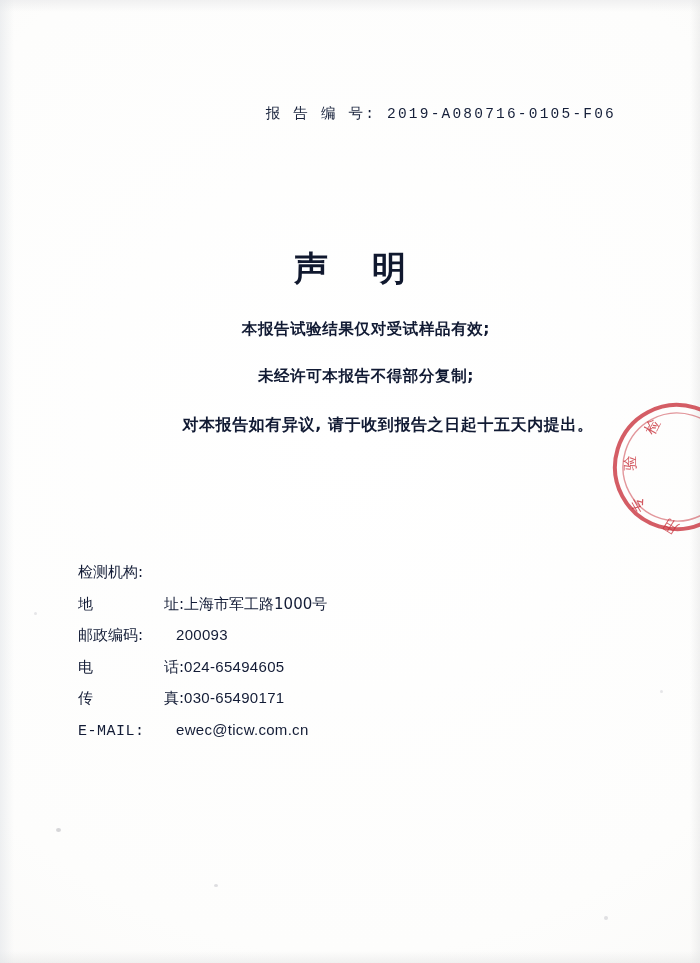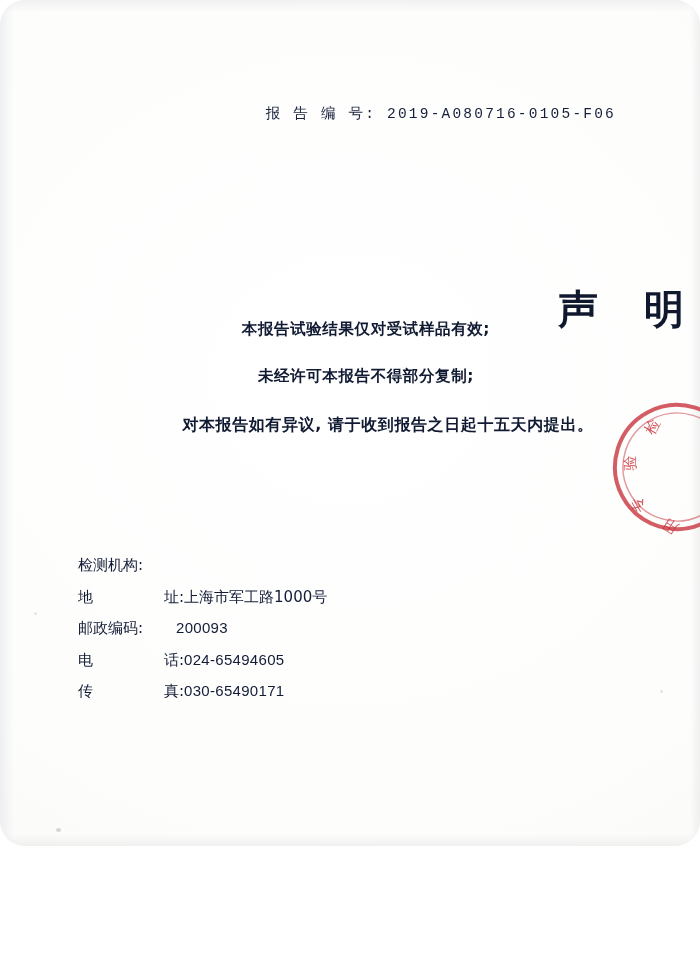--- a/index.html
+++ b/index.html
@@ -12,25 +12,24 @@
     background: #ffffff;
     font-family: "Liberation Serif", serif;
     color: #1a1a2e;
     overflow: hidden;
   }
 
   
   .page {
     position: relative;
     width: 700px;
-    height: 846px;
+    height: 963px;
     background:
       radial-gradient(ellipse 120% 90% at 50% 45%, #ffffff 0%, #fdfdfc 60%, #f7f6f4 100%);
     overflow: hidden;
-    border-radius: 25px;
   }
   .page::before {
     
     content: "";
     position: absolute;
     inset: 0;
     background:
       linear-gradient(90deg, rgba(225,228,232,0.55) 0px, rgba(255,255,255,0) 14px),
       linear-gradient(270deg, rgba(228,228,228,0.5) 0px, rgba(255,255,255,0) 10px),
       linear-gradient(180deg, rgba(230,230,232,0.55) 0px, rgba(255,255,255,0) 12px),
@@ -49,28 +48,27 @@
     color: #16203a;
     white-space: nowrap;
   }
 
   
   .title {
     position: absolute;
     top: 246px;
     left: 0;
     width: 100%;
-    text-align: right;
+    text-align: center;
     font-family: "DejaVu Sans", sans-serif;
     font-weight: bold;
-    font-size: 40px;
+    font-size: 34px;
     letter-spacing: 16px;
     text-indent: 16px;
     color: #10182e;
-    margin-top: 36px;
   }
 
   
   .statements {
     position: absolute;
     top: 318px;
     left: 0;
     width: 100%;
     text-align: center;
     margin-left: 16px;
@@ -96,20 +94,21 @@
     top: 554px;
     width: 520px;
   }
   .contact-row {
     display: flex;
     align-items: baseline;
     margin-bottom: 9px;
     font-size: 16px;
     line-height: 1.5;
     color: #131c36;
+    margin-top: 7px;
   }
   .contact-label {
     font-family: "DejaVu Sans", sans-serif;
     font-size: 15px;
     color: #131c36;
     width: 86px;
     flex: 0 0 86px;
     white-space: nowrap;
   }
   .contact-label.spread {
@@ -211,20 +210,25 @@
       <span class="contact-sep">话:</span>
       <span class="contact-value mono">024-65494605</span>
     </div>
 
     <div class="contact-row">
       <span class="contact-label spread">传</span>
       <span class="contact-sep">真:</span>
       <span class="contact-value mono">030-65490171</span>
     </div>
 
+    <div class="contact-row">
+      <span class="contact-label email">E-MAIL:</span>
+      <span class="contact-sep"></span>
+      <span class="contact-value mono">ewec@ticw.com.cn</span>
+    </div>
 
   </div>
 
   <span class="smudge s1"></span>
   <span class="smudge s2"></span>
   <span class="smudge s3"></span>
   <span class="smudge s4"></span>
   <span class="smudge s5"></span>
 
 </div>

